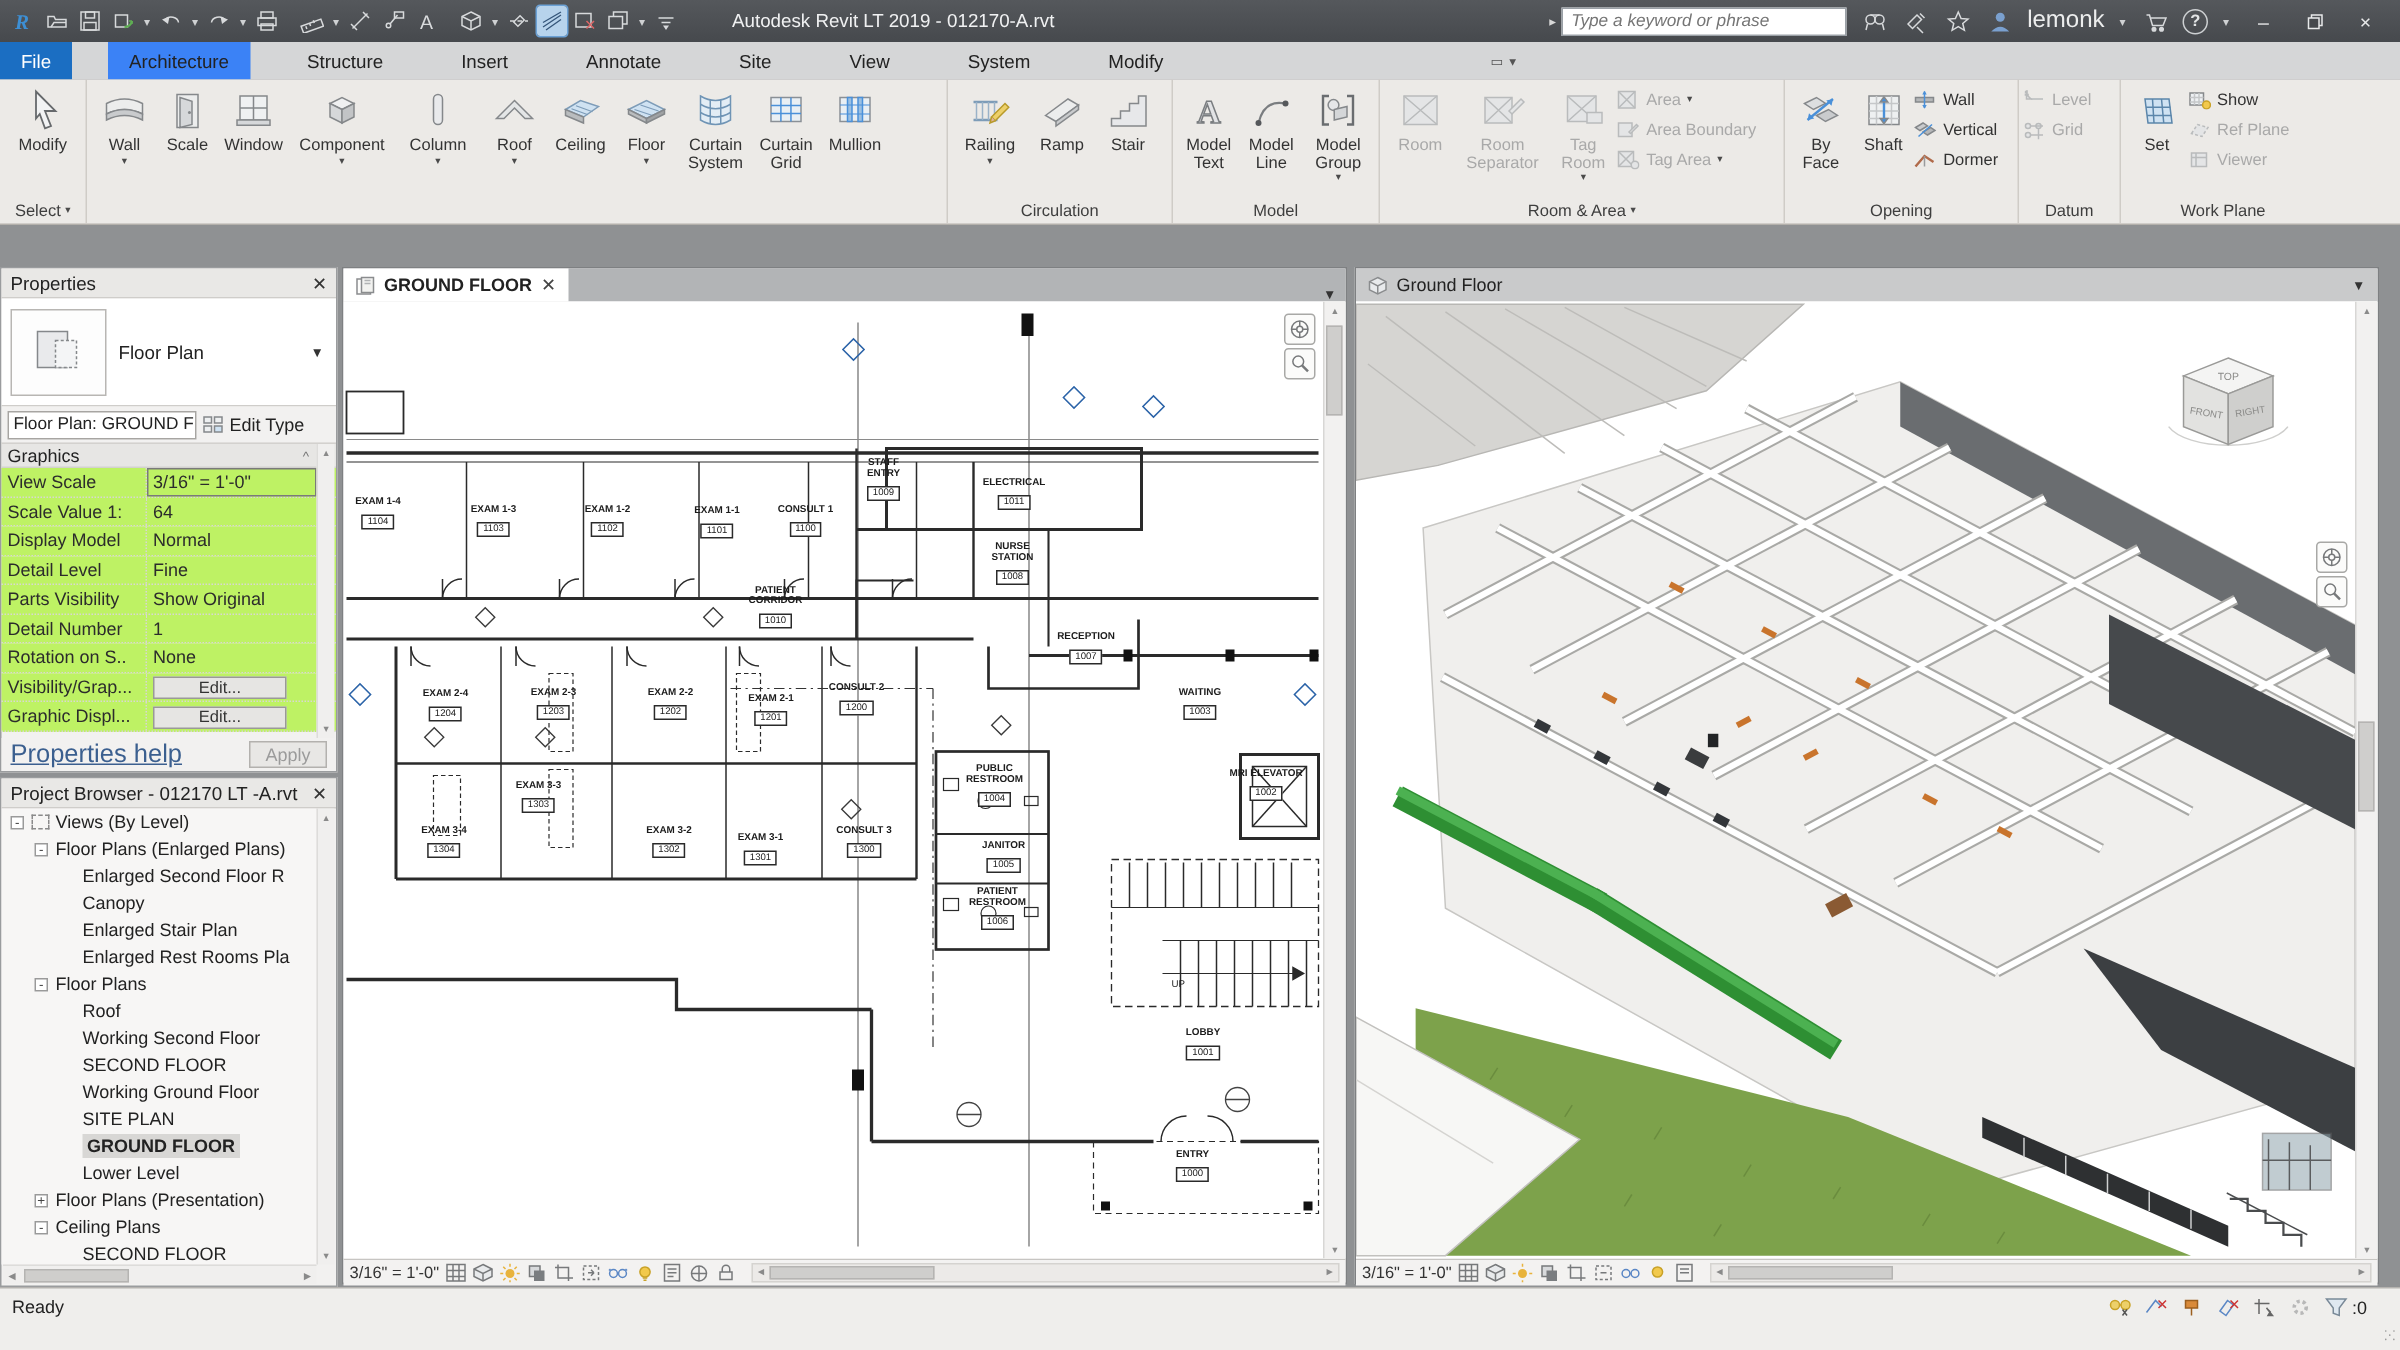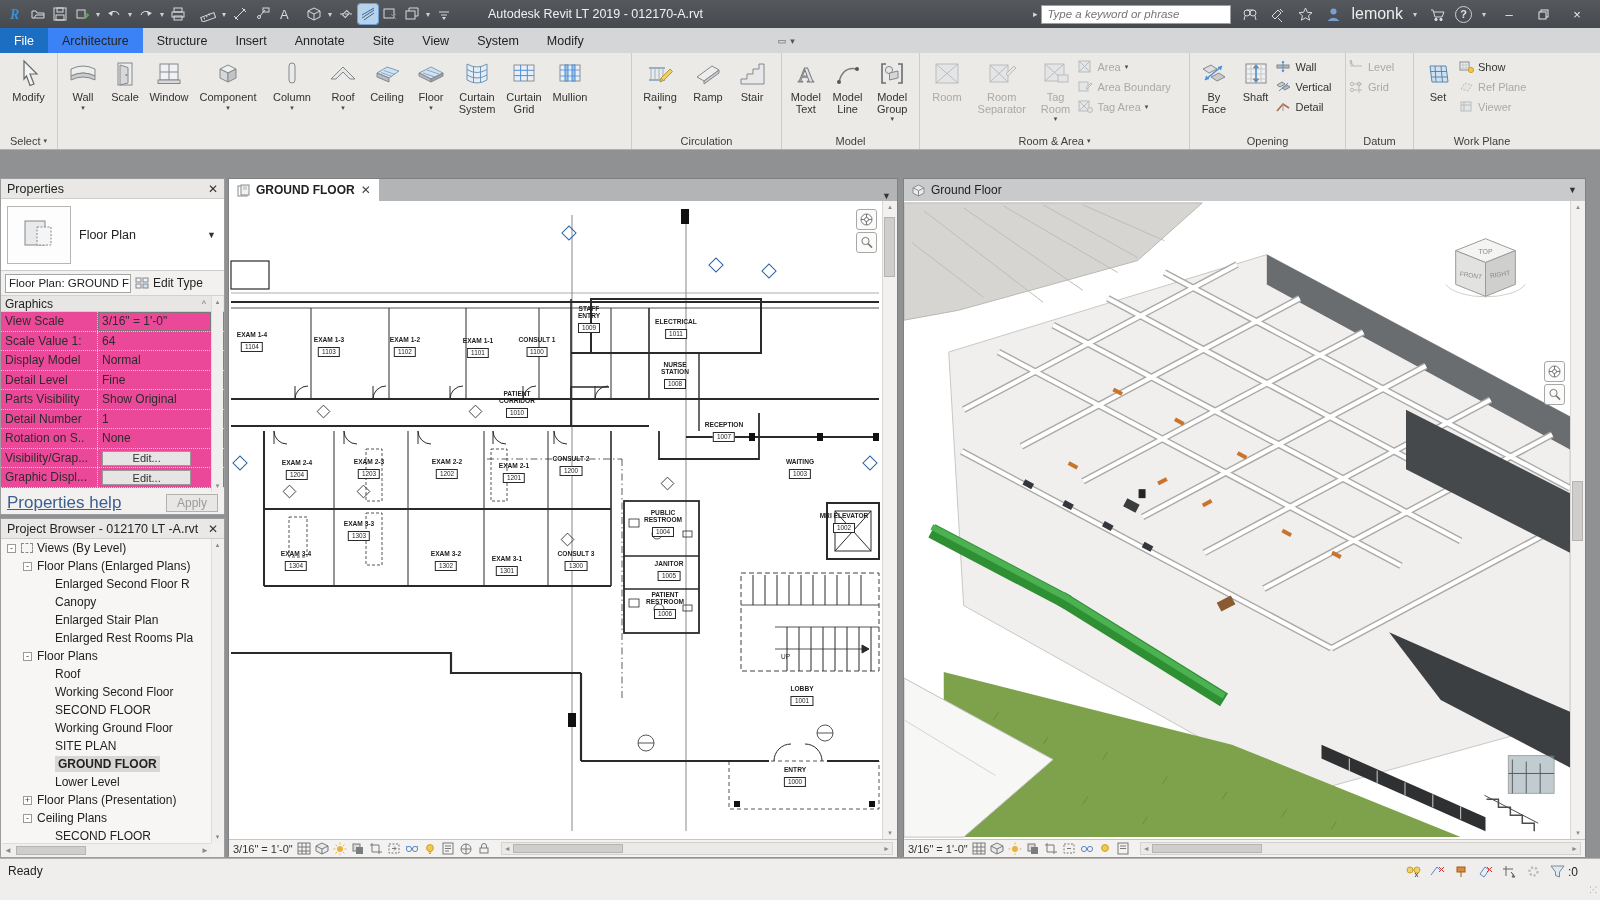--- a/index.html
+++ b/index.html
@@ -20,21 +20,21 @@
   .search-caret { color:#d8d8d8; font-size:9px; }
   .searchbox { width:190px; height:19px; border:1px solid #9aa0a6; background:#fff; font-style:italic; color:#7c7f83; font-size:11.5px; padding:0 5px; font-family:"Liberation Sans",sans-serif; }
   .tbico { width:20px; height:20px; display:flex; align-items:center; justify-content:center; }
   .tbico svg { width:17px; height:17px; }
   .username { font-size:16px; color:#eceded; }
   .helpq { width:17px; height:17px; border:1.4px solid #cdd0d2; border-radius:50%; font-size:11px; display:flex; align-items:center; justify-content:center; color:#e3e5e6; font-weight:bold; }
   .winbtn { width:26px; height:20px; display:flex; align-items:center; justify-content:center; color:#e8e9ea; font-size:13px; }
   .winbtn svg { width:11px; height:11px; }
 
   
-  .tabrow { position:absolute; top:28px; left:0; width:1600px; height:25px; background:#d5d6d7; display:flex; align-items:flex-end; }
+  .tabrow { position:absolute; top:28px; left:0; width:1600px; height:25px; background:#d5d6d7; display:flex; align-items:flex-end;gap:24px; }
   .ftab { width:48px; height:25px; background:#1b6ec2; color:#fff; display:flex; align-items:center; justify-content:center; font-size:12.5px; }
   .rtab { padding:0 14px; height:25px; display:flex; align-items:center; font-size:12.5px; color:#222; }
   .rtab.active { background:#3b82f6; }
   .ribbon-mini { margin-left:180px; color:#555; font-size:9px; display:flex; gap:4px; align-items:center; height:25px; }
 
   
   .ribbon { position:absolute; top:53px; left:0; width:1600px; height:97px; background:#eceae7; border-bottom:1px solid #b3b0ab; display:flex; }
   .panel { border-right:1px solid #cfccc7; display:flex; flex-direction:column; }
   .pbody { flex:1; display:flex; align-items:flex-start; padding:2px 3px 0 3px; }
   .plabel { height:17px; font-size:11px; color:#3e3e3e; display:flex; align-items:center; justify-content:center; gap:3px; }
@@ -58,21 +58,21 @@
   .typethumb { width:64px; height:58px; border:1px solid #b8b6b3; margin:4px 8px 4px 6px; background:#fdfdfd; display:flex; align-items:center; justify-content:center; }
   .typename { font-size:12.5px; color:#222; flex:1; }
   .typecar { padding-right:8px; color:#333; font-size:9px; }
   .selrow { height:24px; display:flex; align-items:center; gap:4px; padding:0 4px; background:#f2f1f0; }
   .combo { width:126px; height:19px; background:#fff; border:1px solid #a7a5a2; font-size:11.5px; display:flex; align-items:center; padding:0 3px; color:#222; white-space:nowrap; overflow:hidden;text-align:center; }
   .combo .ccar { margin-left:auto; font-size:8px; color:#555; }
   .edittype { display:flex; align-items:center; gap:3px; font-size:12px; color:#222; }
   .edittype svg { width:15px; height:13px; }
   .psec { height:17px; background:#e7e6e4; border-top:1px solid #d3d1ce; border-bottom:1px solid #d3d1ce; display:flex; align-items:center; padding:0 4px; font-size:12px; color:#222; }
   .psec .scar { margin-left:auto; color:#777; font-size:9px; padding-right:14px; }
-  .prow { height:19.5px; display:flex; border-bottom:1px dotted #d8d6d3; background:#ec4899; padding-right:13px; }
+  .prow { height:19.5px; display:flex; border-bottom:1px dotted #d8d6d3; background:#bef264; padding-right:13px; }
   .plab { width:97px; padding:2px 4px; font-size:12px; color:#2c2c2c; border-right:1px dotted #d8d6d3; white-space:nowrap; overflow:hidden; }
   .pval { flex:1; padding:2px 4px; font-size:12px; color:#2c2c2c; white-space:nowrap; overflow:hidden; position:relative; }
   .pval.boxed { outline:1px solid #7a7a7a; outline-offset:-1px; }
   .editbtn { width:85%; height:15px; background:#e6e5e3; border:1px solid #9a9998; font-size:11px; color:#333; font-family:"Liberation Sans",sans-serif; }
   .palscroll { position:absolute; right:1px; top:117px; bottom:22px; width:12px; background:#f0efee; border-left:1px solid #dddcda; display:flex; flex-direction:column; justify-content:space-between; align-items:center; font-size:7px; color:#8a8a8a; padding:2px 0; }
   .palfoot { position:absolute; bottom:0; left:0; right:0; height:22px; display:flex; align-items:center; padding:0 6px; background:#f2f1f0; }
   .helplink { color:#3b5f8f; text-decoration:underline; font-size:17px; }
   .applybtn { margin-left:auto; width:52px; height:18px; background:#e8e7e5; border:1px solid #b3b1ae; color:#9b9b9b; font-size:12px; font-family:"Liberation Sans",sans-serif; }
 
   .browser { top:518px; height:340px; }
@@ -625,21 +625,21 @@
               <path d="M6 8 L11 5 L14 7 L9 10 Z" fill="#b5b7b9" stroke="#85888b"></path>
               <path d="M3 11 L12 3" stroke="#4a90d9"></path>
             </svg>
             <span class="slbl">Vertical</span>
           </div>
         <div class="sb">
             <svg viewBox="0 0 15 13" fill="none">
               <path d="M1 11 L7 4 L13 8" stroke="#b06a4a" stroke-width="1.6"></path>
               <path d="M7 4 L7 11" stroke="#999b9d"></path>
             </svg>
-            <span class="slbl">Detail</span>
+            <span class="slbl">Dormer</span>
           </div>
       </div>
     </div>
     <div class="plabel">
         <span>Opening</span>
       </div>
   </div>
 
   <div class="panel" style="width:68px">
     <div class="pbody">

